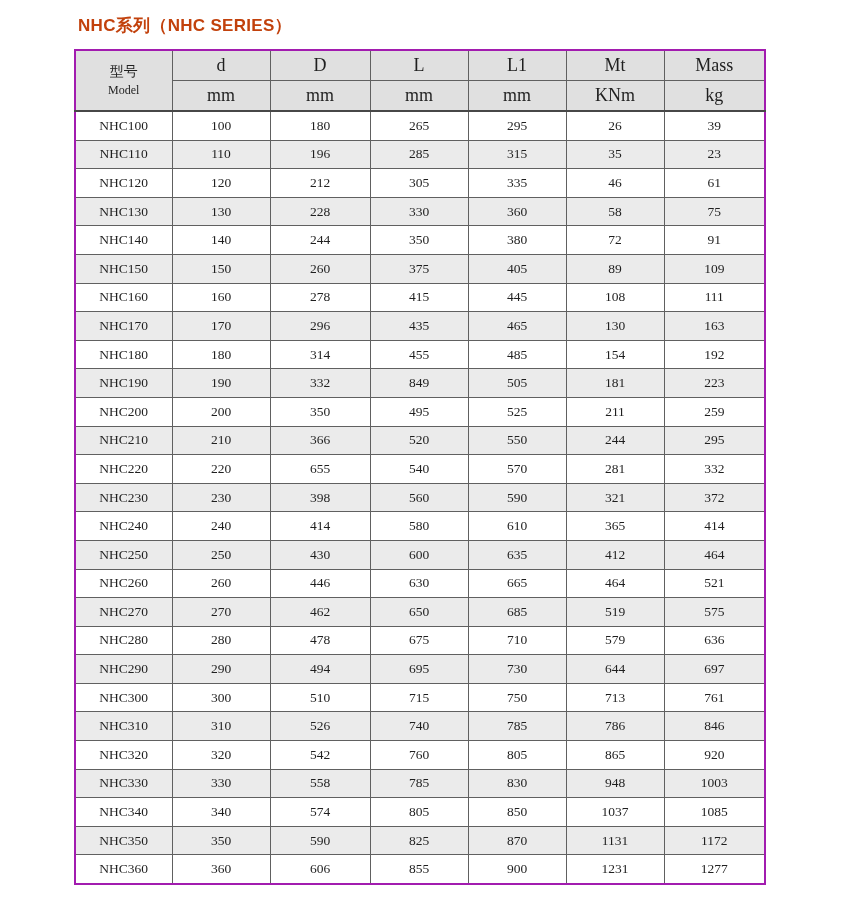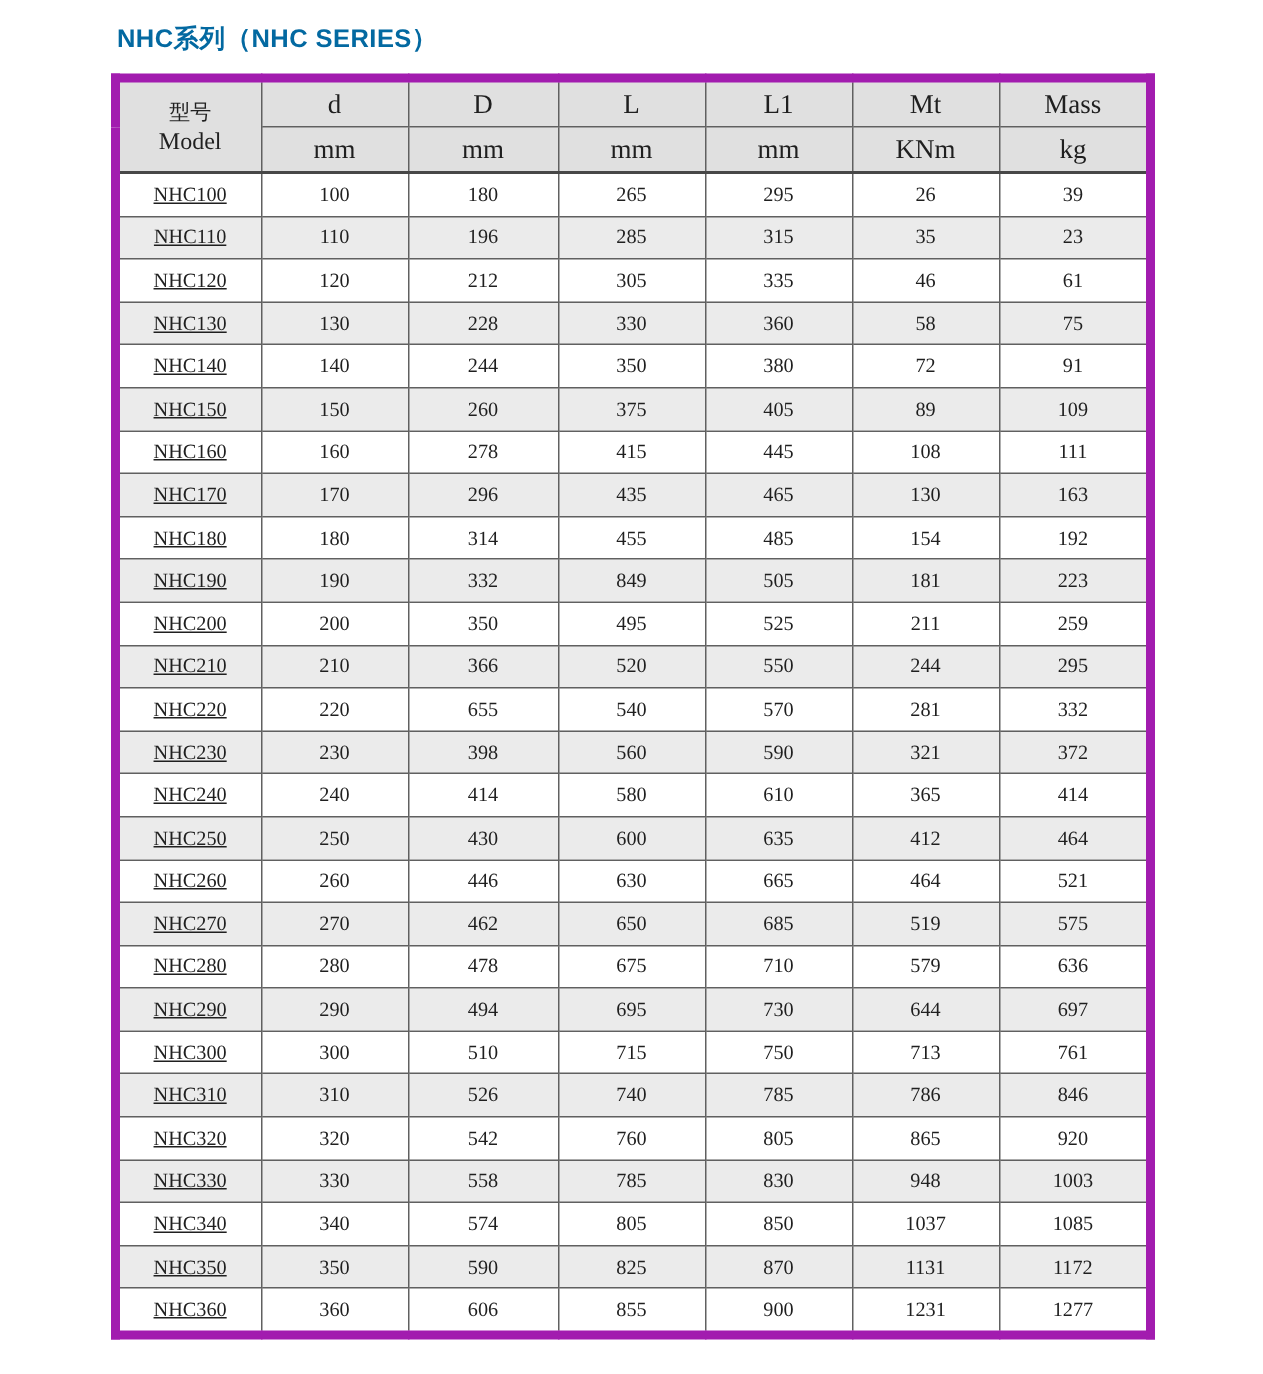--- a/index.html
+++ b/index.html
@@ -10,69 +10,68 @@
     height: 916px;
     overflow: hidden;
     font-family: "Liberation Serif", serif;
   }
   .page-title {
     margin: 16px 0 0 78px;
     font-family: "Liberation Sans", sans-serif;
     font-weight: bold;
     font-size: 17px;
     line-height: 20px;
-    color: #0369a1;
+    color: #c2410c;
     letter-spacing: 0.3px;
   }
   table.spec-table {
     border-collapse: collapse;
     table-layout: fixed;
     margin: 13px 0 0 74px;
     width: 690px;
-    border: 6px solid #a21caf;
+    border: 2px solid #a21caf;
   }
   .spec-table th, .spec-table td {
     border: 1px solid #606060;
     text-align: center;
     vertical-align: middle;
     padding: 0;
     color: #1f1f1f;
   }
   .spec-table thead {
     border-bottom: 2px solid #474747;
   }
   .spec-table thead th {
     background: #e0e0e0;
     font-weight: normal;
   }
   .model-head {
     font-size: 14px;
     line-height: 19px;
   }
   .model-head .cn { font-size: 14px; }
-  .model-head .en { font-size: 16px; }
+  .model-head .en { font-size: 12px; }
   .col-label {
     font-size: 18px;
     height: 29px;
   }
   .col-unit {
     font-size: 18px;
     height: 29px;
   }
   .spec-table tbody td {
     height: 27.6px;
     font-size: 13.5px;
     background: #ffffff;
   }
   .spec-table tbody tr.stripe td {
     background: #ebebeb;
   }
   .spec-table tbody td.model-cell {
     font-size: 13.5px;
-    text-decoration: underline;
   }
 </style>
 </head>
 <body>
 
 <div class="page-title">NHC系列（NHC SERIES）</div>
 
 <table class="spec-table">
   <colgroup>
     <col style="width:97px">

